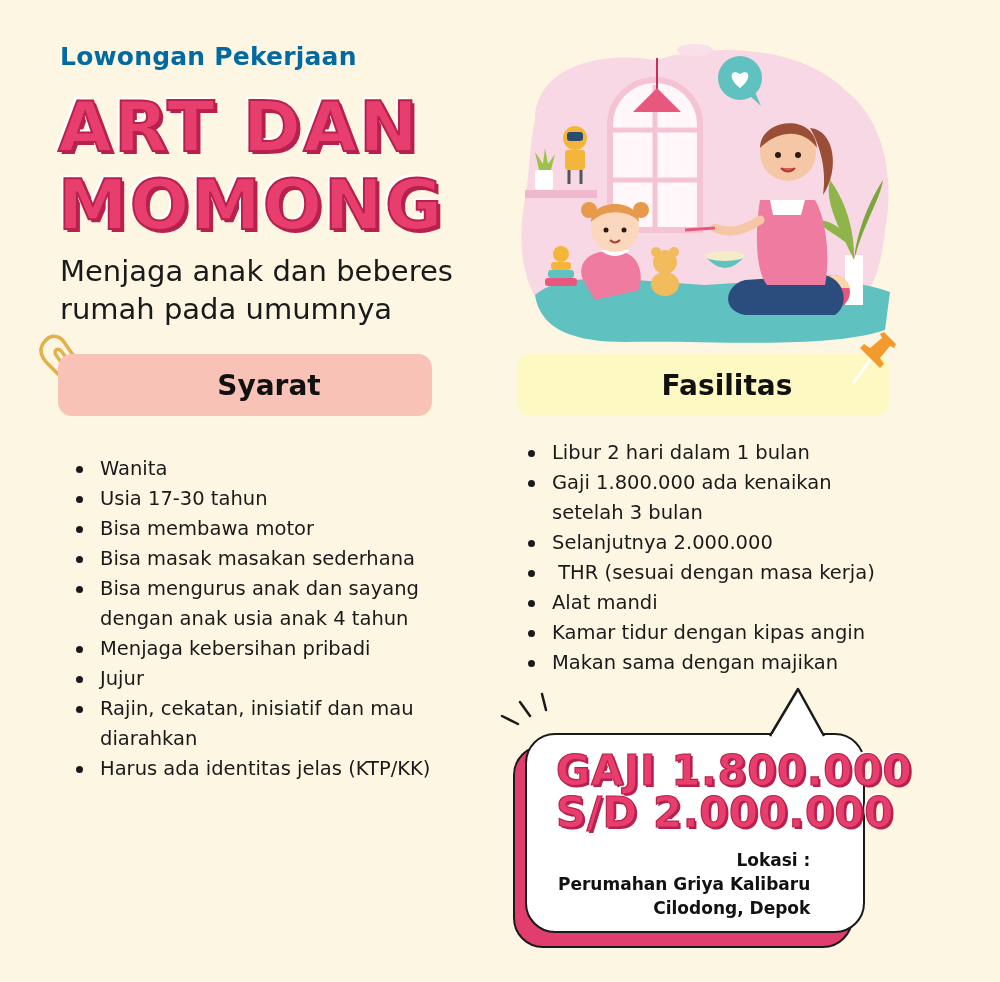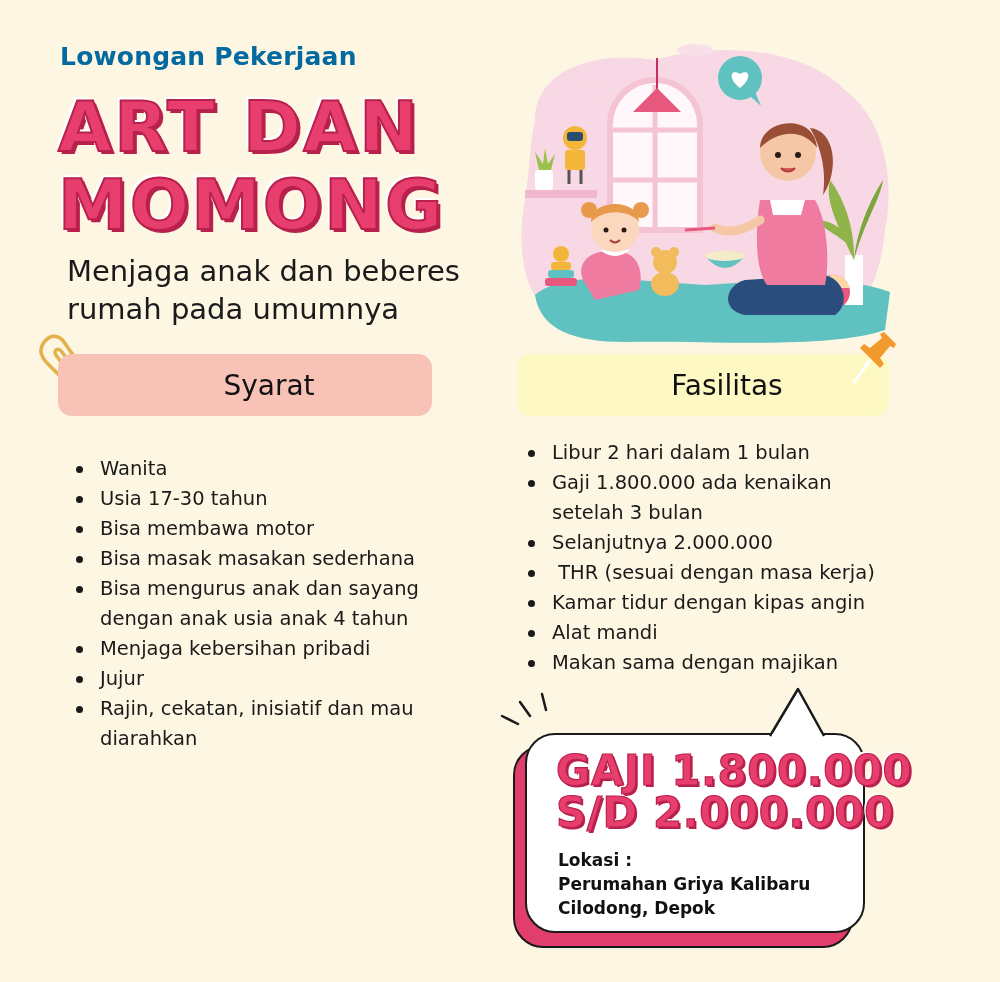--- a/index.html
+++ b/index.html
@@ -27,33 +27,32 @@
     letter-spacing: 2px;
     -webkit-text-stroke: 2px #b8214d;
     text-shadow: -3px -3px 0 #ffffff, 3px 3px 0 #b8214d;
   }
   .title span { display: block; }
   .subtitle {
     left: 60px; top: 252px;
     font-family: "DejaVu Sans", sans-serif;
     font-size: 29px; line-height: 38px; color: #1a1a1a;
     font-weight: normal;
-    margin-left: 7px;
   }
   .subtitle span { display: block; }
 
   
   .illus { left: 505px; top: 30px; width: 395px; height: 320px; }
 
   
   .section-pill {
     height: 62px; border-radius: 14px;
     display: flex; align-items: center; justify-content: center;
     font-family: "DejaVu Sans", sans-serif;
-    font-weight: normal; font-size: 28px; color: #111; padding-left: 48px;
+    font-weight: bold; font-size: 28px; color: #111; padding-left: 48px;
   }
   .pill-syarat { left: 58px; top: 354px; width: 374px; background: #f8c2b6; }
   .pill-fasilitas { left: 517px; top: 354px; width: 372px; background: #fef9c3; }
 
   .clip { left: 36px; top: 328px; width: 60px; height: 70px; }
   .pin { left: 848px; top: 330px; width: 50px; height: 56px; }
 
   
   ul.bullets {
     list-style: none;
@@ -88,21 +87,21 @@
     -webkit-text-stroke: 1.2px #b8214d;
     text-shadow: -2px -2px 0 #ffffff, 2px 2px 0 #b8214d;
     letter-spacing: 0.5px;
   }
   .salary span { display: block; }
   .location {
     left: 558px; top: 848px;
     font-family: "DejaVu Sans", sans-serif;
     font-weight: bold; font-size: 17px; line-height: 24px; color: #111;
   }
-  .location span { display: block; }
+  .location span { display: block; text-align: right; }
 </style>
 </head>
 <body>
 
 <div class="abs eyebrow">Lowongan Pekerjaan</div>
 
 <div class="abs title">
   <span>ART DAN</span>
   <span>MOMONG</span>
 </div>
@@ -207,29 +206,30 @@
 
 <ul class="abs bullets list-syarat">
   <li>Wanita</li>
   <li>Usia 17-30 tahun</li>
   <li>Bisa membawa motor</li>
   <li>Bisa masak masakan sederhana</li>
   <li>Bisa mengurus anak dan sayang dengan anak usia anak 4 tahun</li>
   <li>Menjaga kebersihan pribadi</li>
   <li>Jujur</li>
   <li>Rajin, cekatan, inisiatif dan mau diarahkan</li>
+  <li>Harus ada identitas jelas (KTP/KK)</li>
 </ul>
 
 <ul class="abs bullets list-fasilitas">
   <li>Libur 2 hari dalam 1 bulan</li>
   <li style="padding-right:50px">Gaji 1.800.000 ada kenaikan setelah 3 bulan</li>
   <li>Selanjutnya 2.000.000</li>
   <li style="white-space:pre"> THR (sesuai dengan masa kerja)</li>
+  <li>Alat mandi</li>
   <li>Kamar tidur dengan kipas angin</li>
-  <li>Alat mandi</li>
   <li>Makan sama dengan majikan</li>
 </ul>
 
 <div class="abs burst">
   <svg width="60" height="50" viewBox="0 0 60 50">
     <line x1="4" y1="26" x2="20" y2="34" stroke="#1a1a1a" stroke-width="2.5" stroke-linecap="round"></line>
     <line x1="22" y1="12" x2="32" y2="26" stroke="#1a1a1a" stroke-width="2.5" stroke-linecap="round"></line>
     <line x1="44" y1="4" x2="48" y2="20" stroke="#1a1a1a" stroke-width="2.5" stroke-linecap="round"></line>
   </svg>
 </div>

